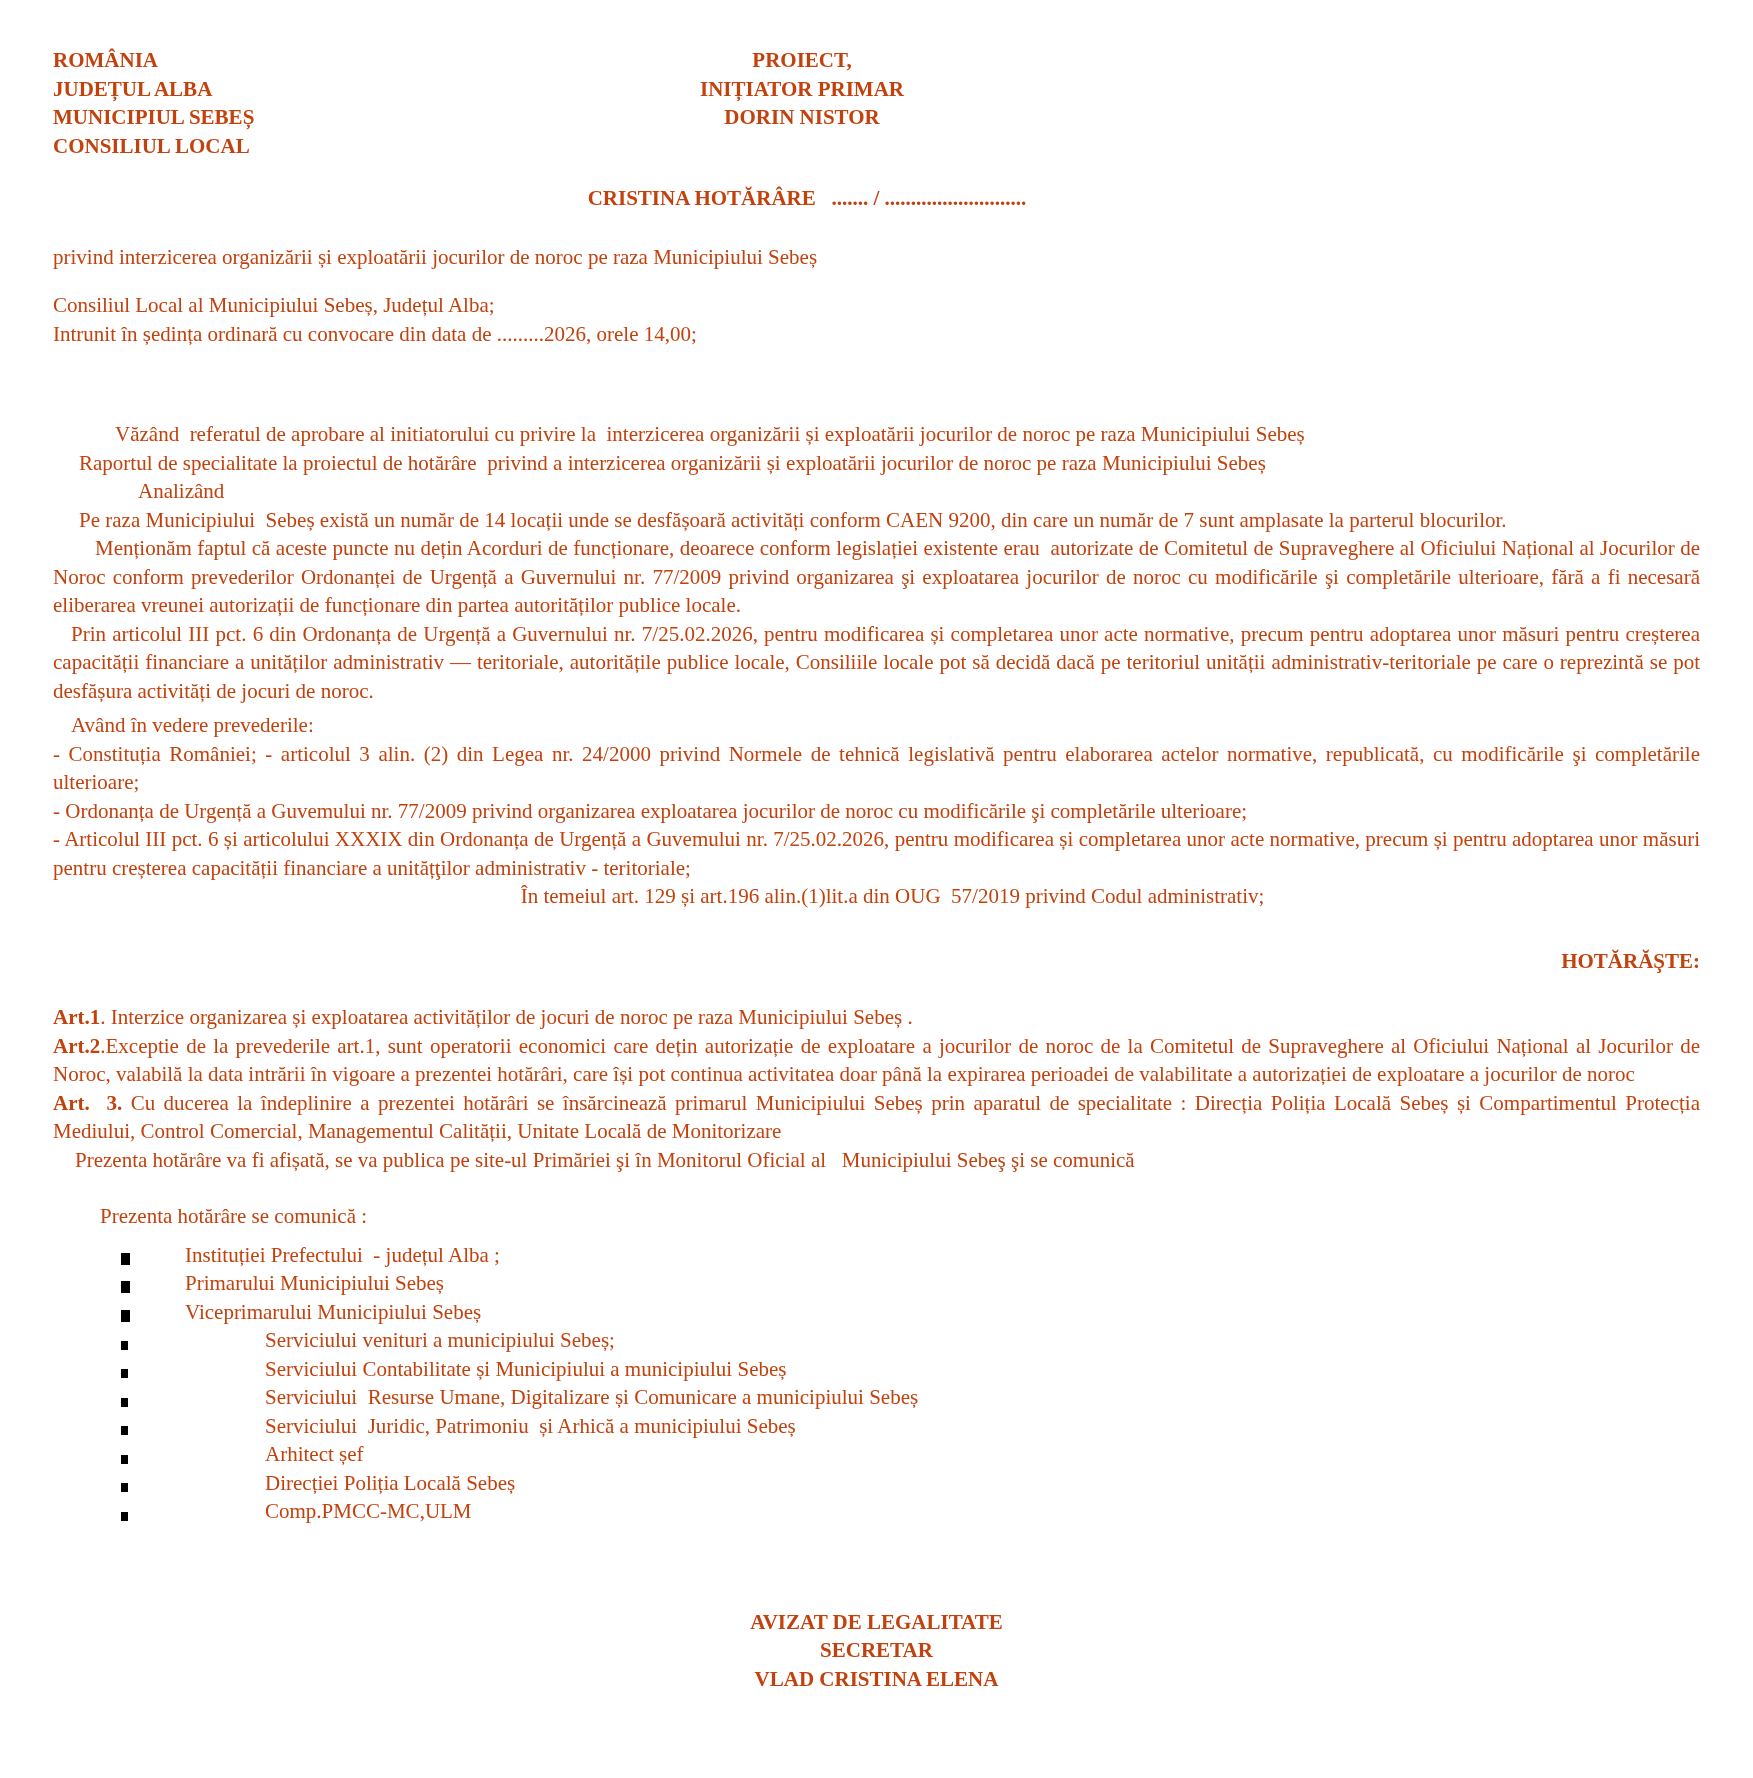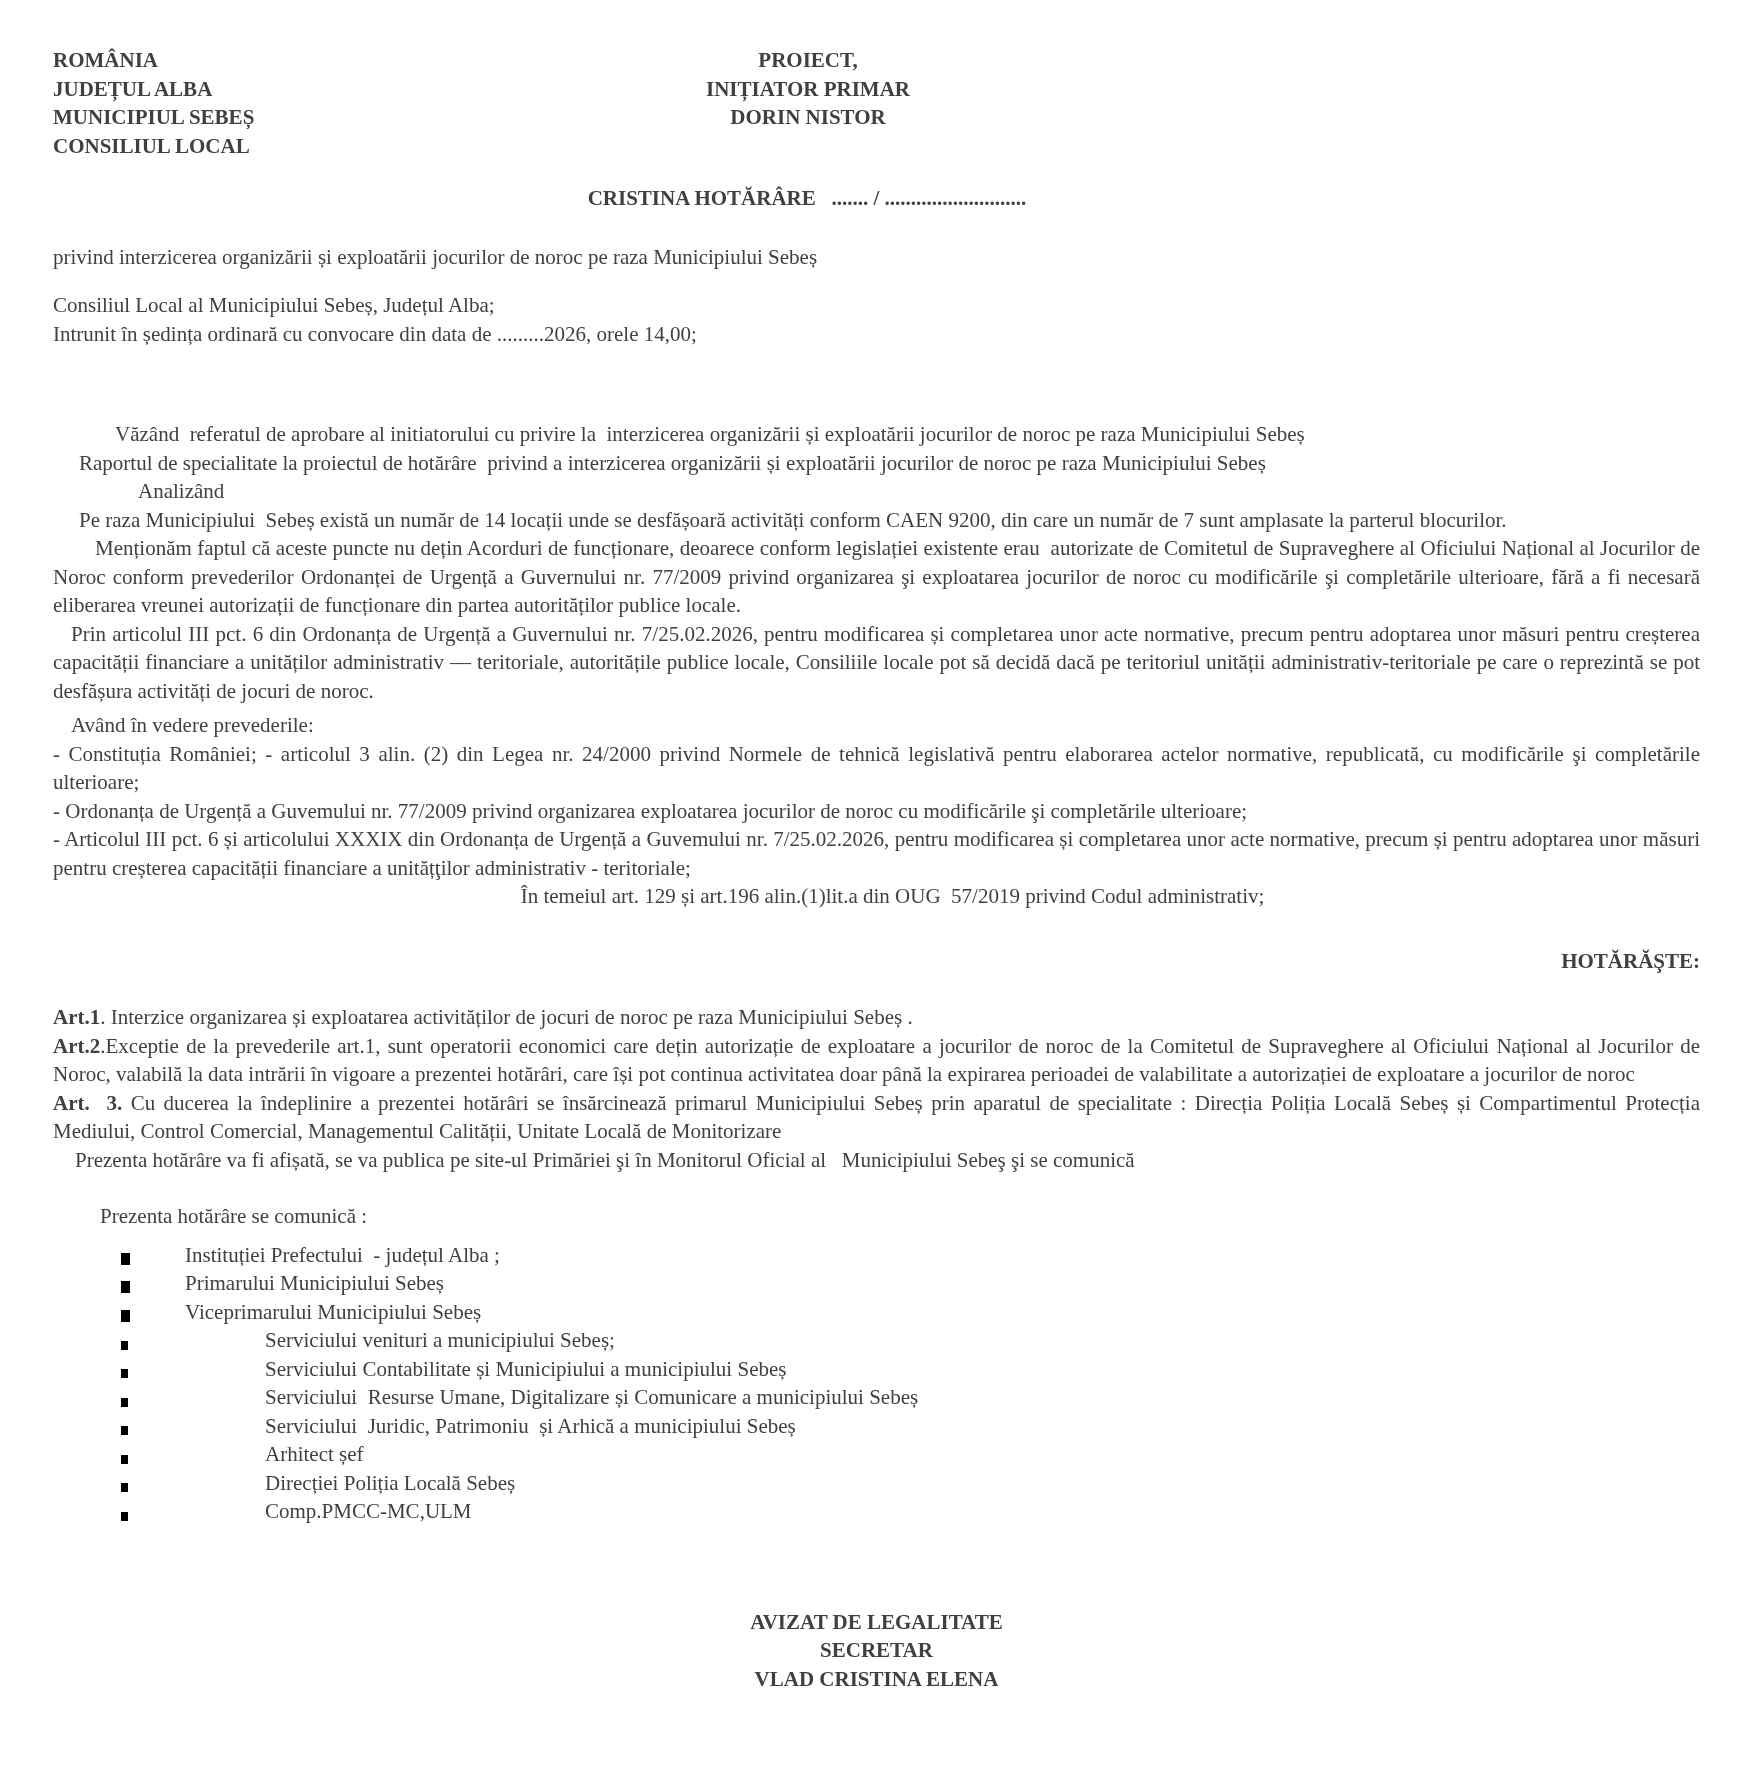--- a/index.html
+++ b/index.html
@@ -5,42 +5,42 @@
   html, body {
     margin: 0;
     padding: 0;
     background: #ffffff;
   }
   .page {
     position: relative;
     width: 1753px;
     height: 1778px;
     background: #ffffff;
-    color: #404040;
+    color: #c2410c;
     font-family: "Liberation Serif", "DejaVu Serif", serif;
     font-size: 21px;
     line-height: 28.5px;
     overflow: hidden;
     box-sizing: border-box;
     padding: 46px 53px 0 53px;
   }
   .p {
     margin: 0;
     white-space: pre-wrap;
   }
   .nowrap { white-space: pre; }
   .just { text-align: justify; }
   .b { font-weight: bold; }
 
   
   .header { position: relative; height: 114px; }
   .header-left { font-weight: bold; }
   .header-center {
     position: absolute;
-    top: 0; left: 18px;
+    top: 0; left: 12px;
     width: 1474px;
     text-align: center;
     font-weight: bold;
   }
 
   
   .title {
     width: 1508px;
     text-align: center;
     font-weight: bold;

